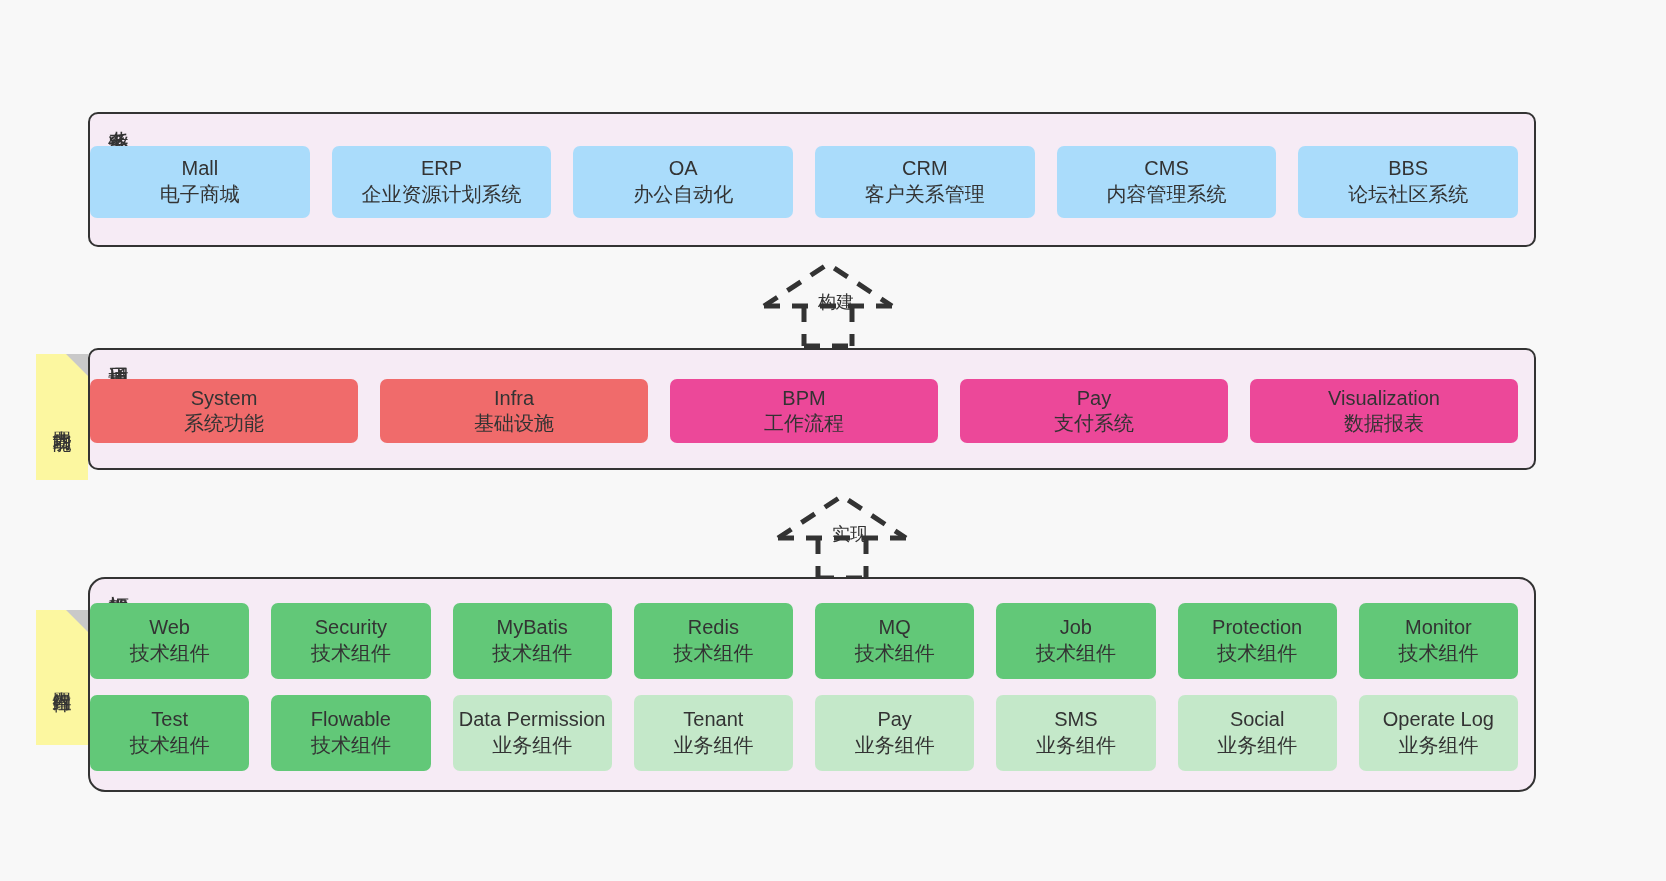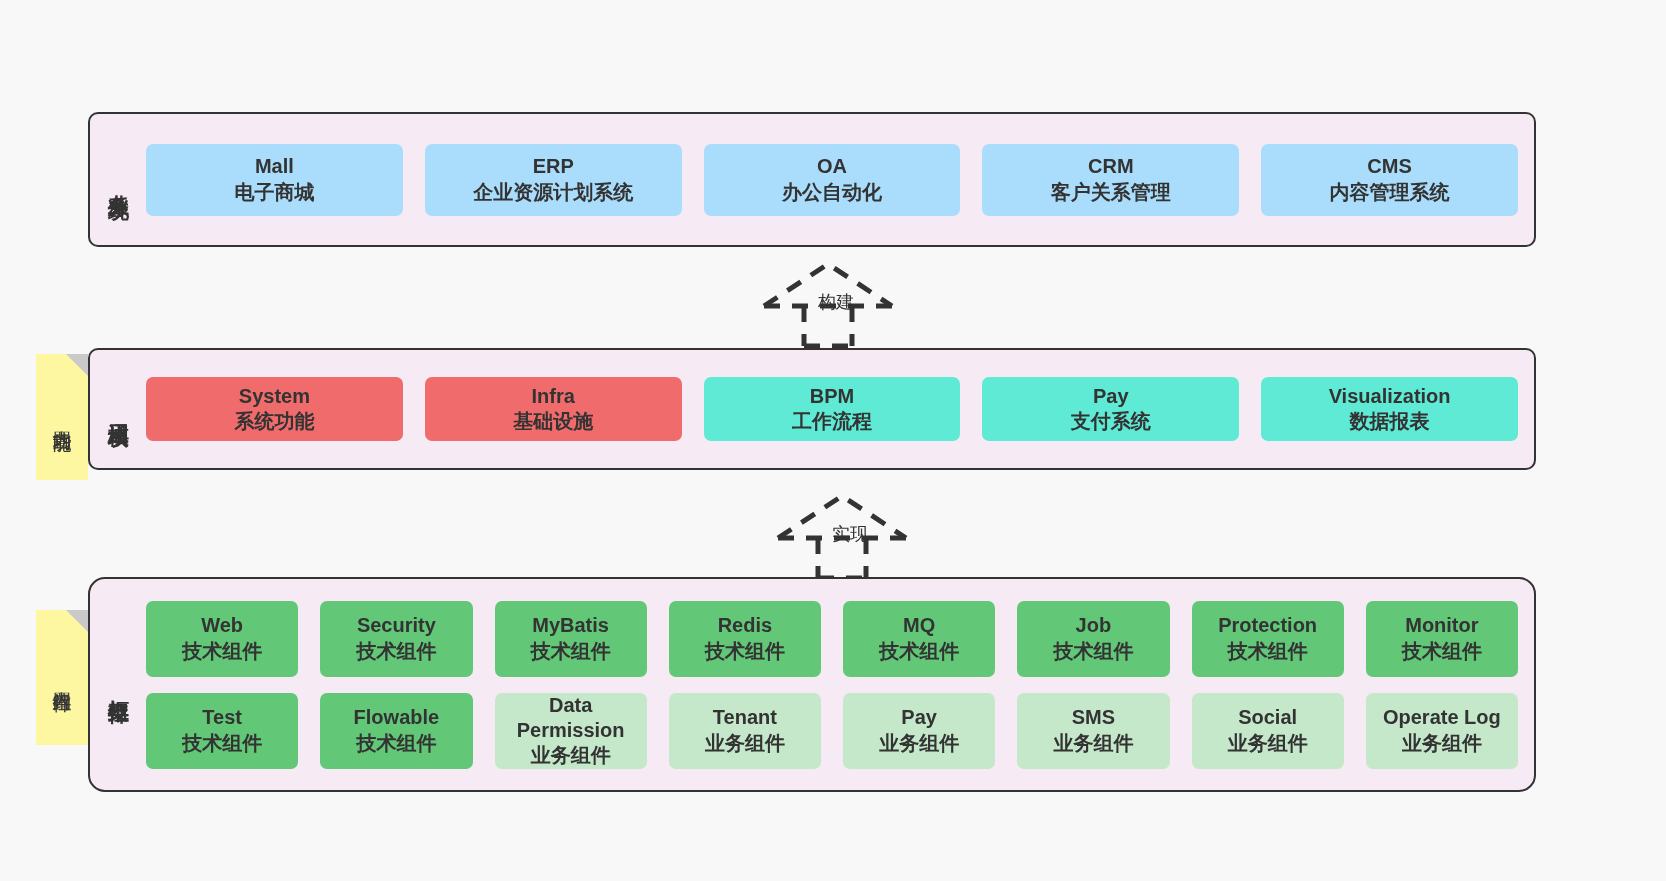--- a/index.html
+++ b/index.html
@@ -24,23 +24,22 @@
   }
 
   
   .layer {
     position: absolute;
     box-sizing: border-box;
     background: #f6ebf5;
     border: 2px solid #333333;
     border-radius: 10px;
     display: flex;
-    flex-direction: row;
+    flex-direction: column;
     align-items: stretch;
-    font-weight: bold;
   }
   .layer-title {
     flex: 0 0 auto;
     width: 56px;
     display: flex;
     align-items: center;
     justify-content: center;
     font-size: 21px;
     line-height: 1.18;
     letter-spacing: 1px;
@@ -75,21 +74,21 @@
     text-align: center;
     line-height: 1.26;
     color: #333333;
     padding: 4px 6px;
   }
   .card .t-en { font-size: 20px; }
   .card .t-cn { font-size: 20px; }
 
   .card.blue        { background: #aadcfb; }
   .card.red         { background: #f06b6b; }
-  .card.pink        { background: #5eead4; }
+  .card.pink        { background: #ec4899; }
   .card.green       { background: #62c878; }
   .card.lightgreen  { background: #c4e8c9; }
 
   
   #layer-business { left: 88px;  top: 112px; width: 1448px; height: 135px; }
   #layer-common   { left: 88px;  top: 348px; width: 1448px; height: 122px; }
   #layer-frame    { left: 88px;  top: 577px; width: 1448px; height: 215px; border-radius: 17px; }
 
   #layer-business .card { height: 72px; }
   #layer-common   .card { height: 64px; }
@@ -170,20 +169,24 @@
           <span class="t-en">OA</span>
           <span class="t-cn">办公自动化</span>
         </div>
         <div class="card blue">
           <span class="t-en">CRM</span>
           <span class="t-cn">客户关系管理</span>
         </div>
         <div class="card blue">
           <span class="t-en">CMS</span>
           <span class="t-cn">内容管理系统</span>
+        </div>
+        <div class="card blue">
+          <span class="t-en">BBS</span>
+          <span class="t-cn">论坛社区系统</span>
         </div>
       </div>
     </div>
   </div>
 
   <div class="connector" id="conn-build">
     <svg width="190" height="90" viewBox="0 0 190 90">
       <g fill="none" stroke="#333333" stroke-width="5" stroke-dasharray="16,12" stroke-linecap="butt">
         <path d="M 8 48 L 72 6 L 136 48"></path>
         <path d="M 8 48 L 136 48"></path>

